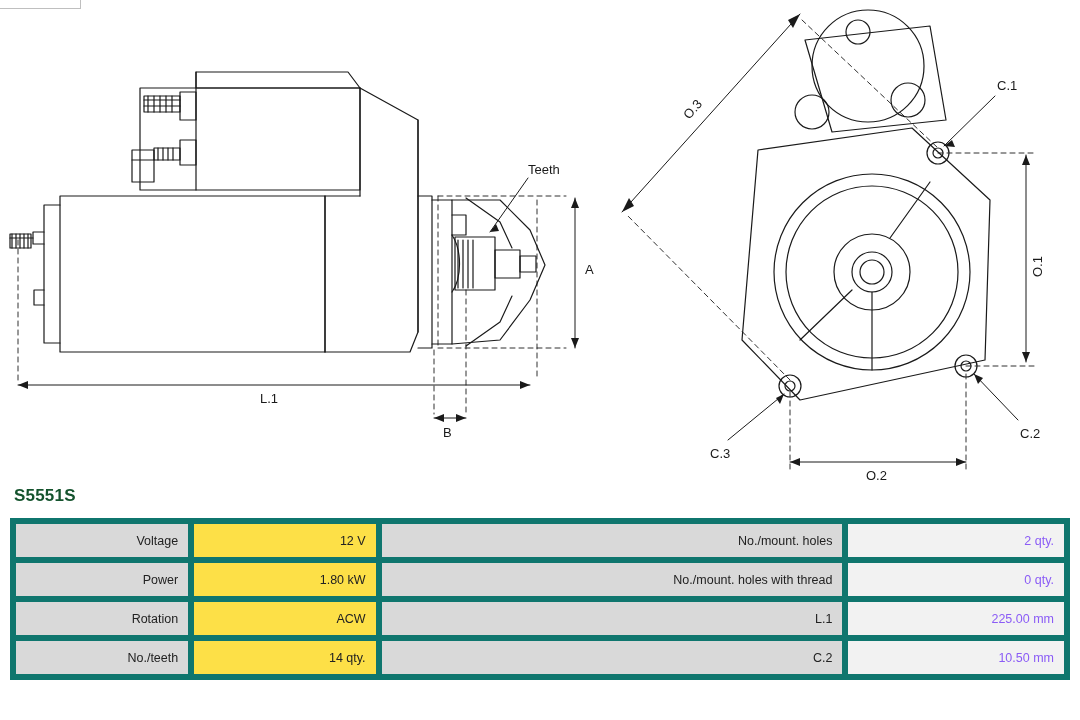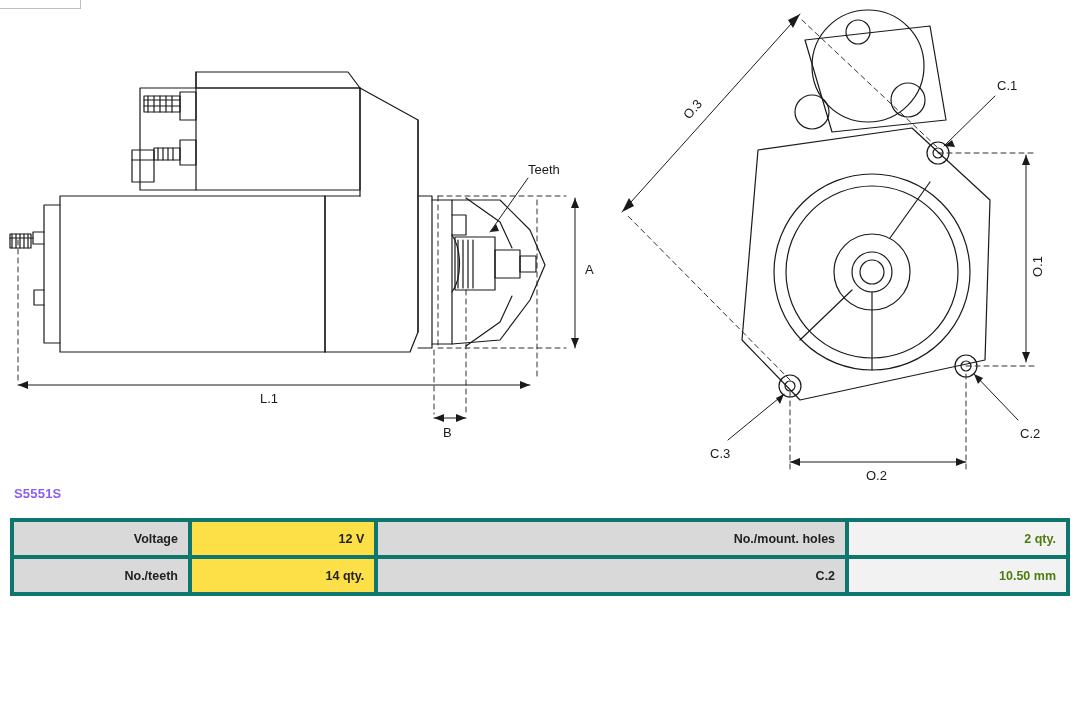--- a/index.html
+++ b/index.html
@@ -27,38 +27,37 @@
   }
   .diagram-svg {
     position: absolute;
     left: 0;
     top: 0;
   }
   .part-title {
     position: absolute;
     left: 14px;
     top: 486px;
-    font-size: 13px;
+    font-size: 17px;
     font-weight: bold;
-    color: #8b5cf6;
+    color: #14532d;
     letter-spacing: 0.2px;
   }
   table.spec {
     position: absolute;
     left: 10px;
     top: 518px;
     width: 1060px;
     border-collapse: collapse;
     font-size: 12.5px;
   }
   table.spec td {
-    border: 4px solid #0f766e;
+    border: 6px solid #0f766e;
     padding: 6px 10px;
     height: 21px;
-    font-weight: bold;
   }
   td.lbl {
     background: #d9d9d9;
     text-align: right;
     color: #222;
     width: 168px;
   }
   td.val {
     background: #fde047;
     text-align: right;
@@ -68,21 +67,21 @@
   td.lbl2 {
     background: #d9d9d9;
     text-align: right;
     color: #222;
     width: 500px;
     margin-left: 44px;
   }
   td.val2 {
     background: #f2f2f2;
     text-align: right;
-    color: #4d7c0f;
+    color: #8b5cf6;
     width: 220px;
   }
   .corner-box {
     position: absolute;
     left: 0;
     top: 0;
     width: 80px;
     height: 8px;
     border-right: 1px solid #bfbfbf;
     border-bottom: 1px solid #bfbfbf;
@@ -233,20 +232,32 @@
 
   <table class="spec">
     <tbody>
       <tr>
         <td class="lbl">Voltage</td>
         <td class="val">12 V</td>
         <td class="lbl2">No./mount. holes</td>
         <td class="val2">2 qty.</td>
       </tr>
       <tr>
+        <td class="lbl">Power</td>
+        <td class="val">1.80 kW</td>
+        <td class="lbl2">No./mount. holes with thread</td>
+        <td class="val2">0 qty.</td>
+      </tr>
+      <tr>
+        <td class="lbl">Rotation</td>
+        <td class="val">ACW</td>
+        <td class="lbl2">L.1</td>
+        <td class="val2">225.00 mm</td>
+      </tr>
+      <tr>
         <td class="lbl">No./teeth</td>
         <td class="val">14 qty.</td>
         <td class="lbl2">C.2</td>
         <td class="val2">10.50 mm</td>
       </tr>
     </tbody>
   </table>
 
 </div>
 

